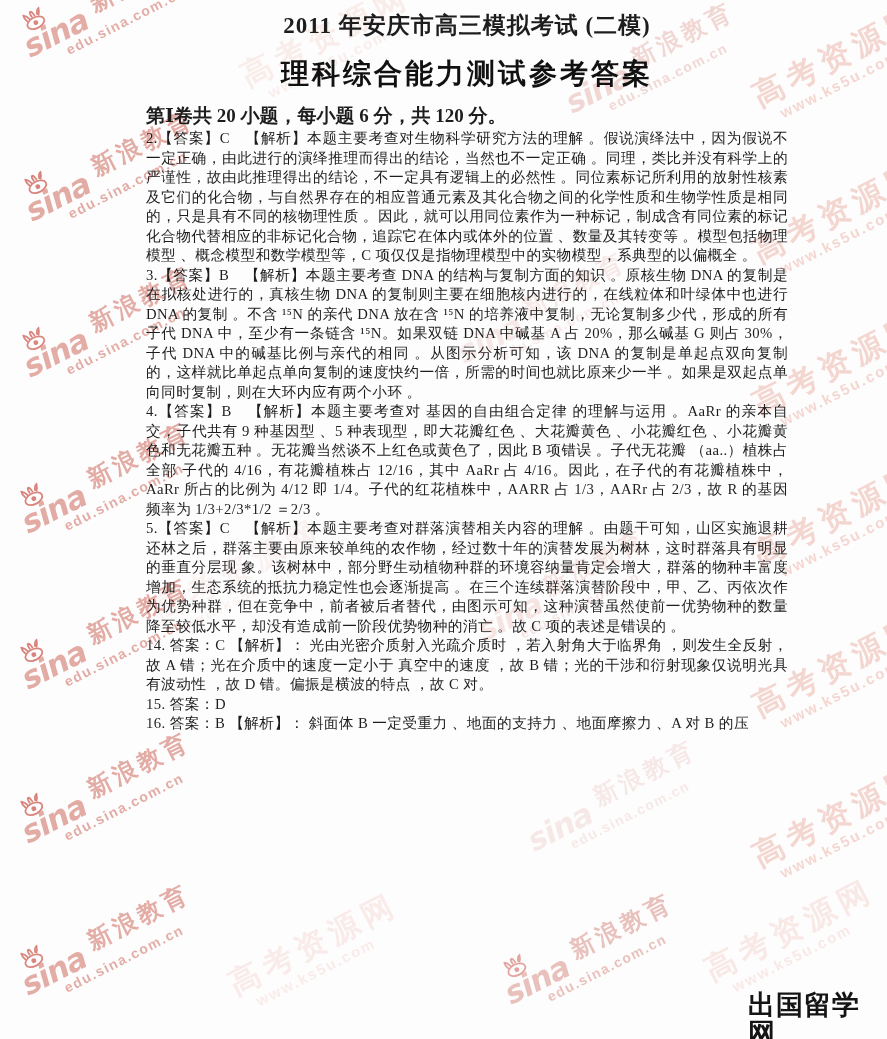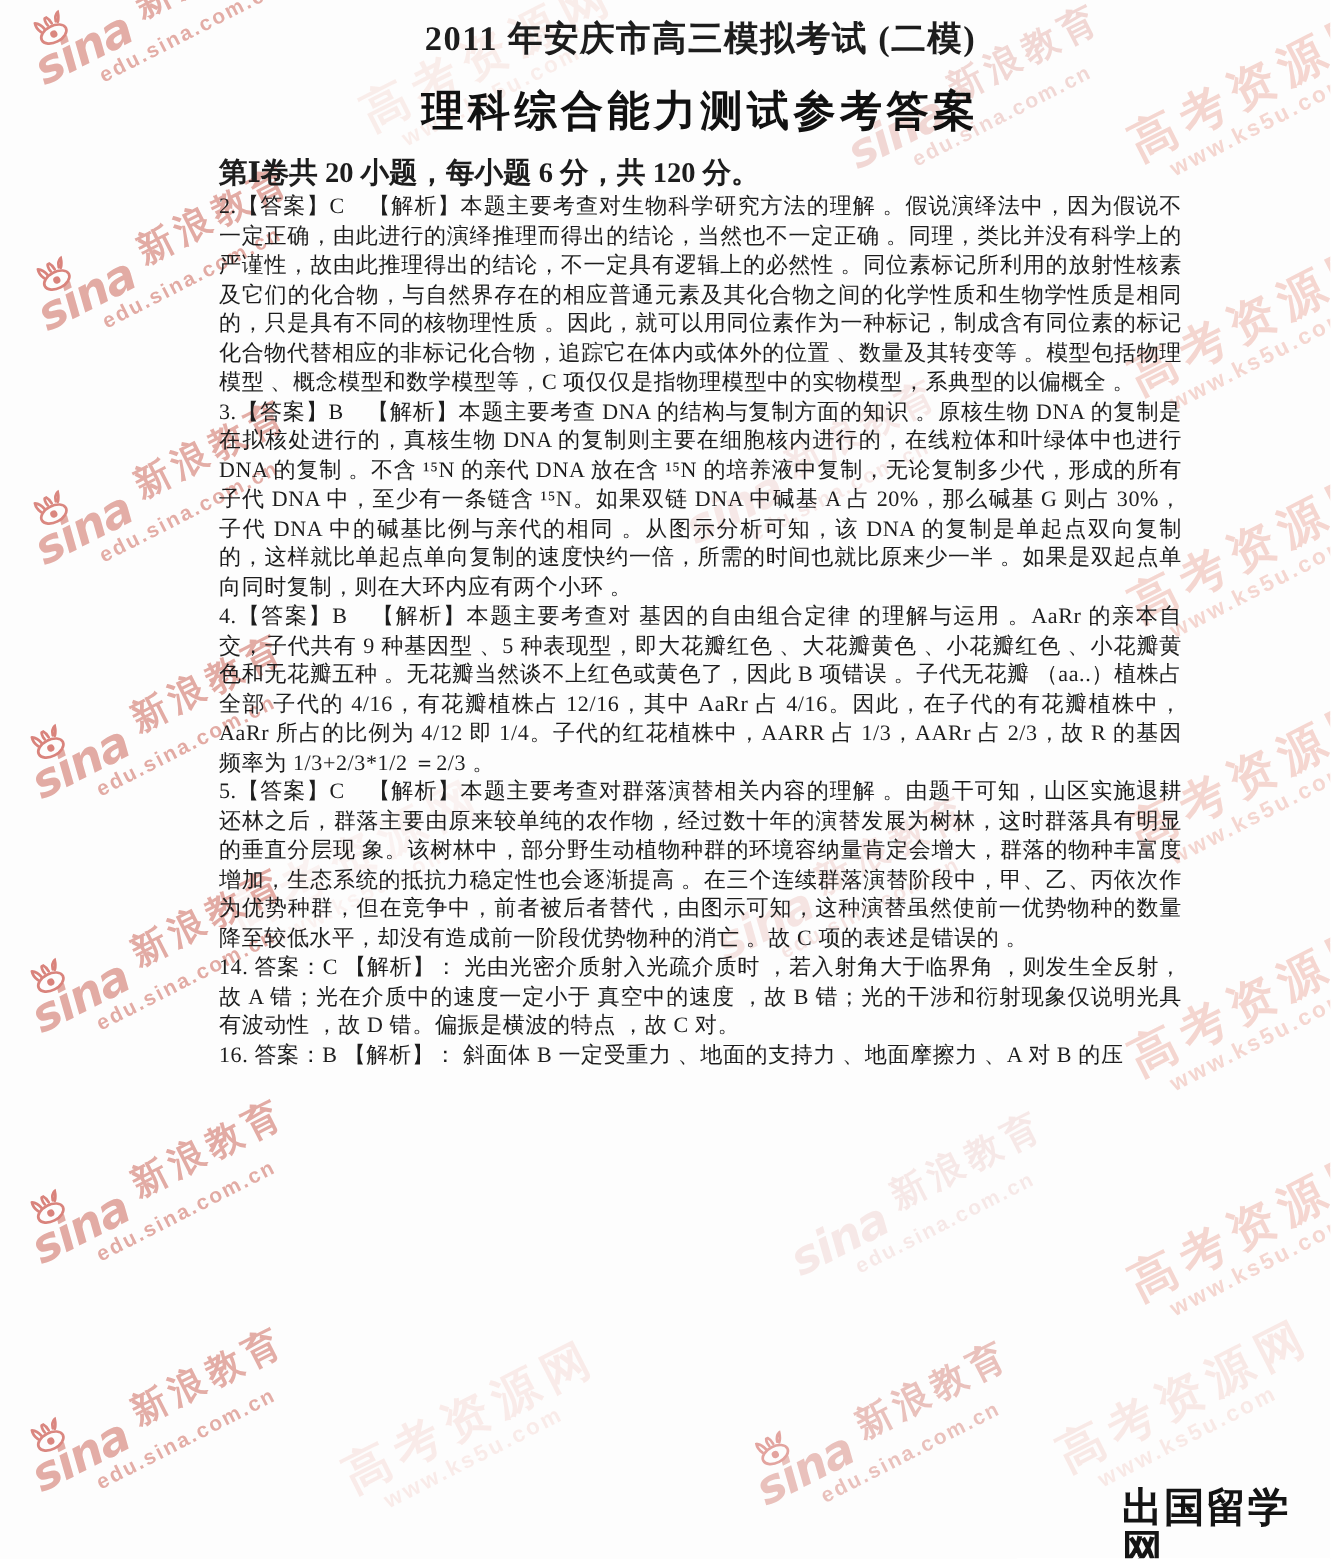--- a/index.html
+++ b/index.html
@@ -240,20 +240,21 @@
 
   <div class="content">
     <h1 class="exam-title">2011 年安庆市高三模拟考试 (二模)</h1>
     <h2 class="answer-subtitle">理科综合能力测试参考答案</h2>
     <p class="intro">第Ⅰ卷共 20 小题，每小题 6 分，共 120 分。</p>
     <p class="body-p">2.【答案】C　【解析】本题主要考查对生物科学研究方法的理解 。假说演绎法中，因为假说不一定正确，由此进行的演绎推理而得出的结论，当然也不一定正确 。同理，类比并没有科学上的严谨性，故由此推理得出的结论，不一定具有逻辑上的必然性 。同位素标记所利用的放射性核素及它们的化合物，与自然界存在的相应普通元素及其化合物之间的化学性质和生物学性质是相同的，只是具有不同的核物理性质 。因此，就可以用同位素作为一种标记，制成含有同位素的标记化合物代替相应的非标记化合物，追踪它在体内或体外的位置 、数量及其转变等 。模型包括物理模型 、概念模型和数学模型等，C 项仅仅是指物理模型中的实物模型，系典型的以偏概全 。</p>
     <p class="body-p">3.【答案】B　【解析】本题主要考查 DNA 的结构与复制方面的知识 。原核生物 DNA 的复制是在拟核处进行的，真核生物 DNA 的复制则主要在细胞核内进行的，在线粒体和叶绿体中也进行 DNA 的复制 。不含 ¹⁵N 的亲代 DNA 放在含 ¹⁵N 的培养液中复制，无论复制多少代，形成的所有子代 DNA 中，至少有一条链含 ¹⁵N。如果双链 DNA 中碱基 A 占 20%，那么碱基 G 则占 30%，子代 DNA 中的碱基比例与亲代的相同 。从图示分析可知，该 DNA 的复制是单起点双向复制的，这样就比单起点单向复制的速度快约一倍，所需的时间也就比原来少一半 。如果是双起点单向同时复制，则在大环内应有两个小环 。</p>
     <p class="body-p">4.【答案】B　【解析】本题主要考查对 基因的自由组合定律 的理解与运用 。AaRr 的亲本自交，子代共有 9 种基因型 、5 种表现型，即大花瓣红色 、大花瓣黄色 、小花瓣红色 、小花瓣黄色和无花瓣五种 。无花瓣当然谈不上红色或黄色了，因此 B 项错误 。子代无花瓣 （aa..）植株占全部 子代的 4/16，有花瓣植株占 12/16，其中 AaRr 占 4/16。因此，在子代的有花瓣植株中，AaRr 所占的比例为 4/12 即 1/4。子代的红花植株中，AARR 占 1/3，AARr 占 2/3，故 R 的基因频率为 1/3+2/3*1/2 ＝2/3 。</p>
     <p class="body-p">5.【答案】C　【解析】本题主要考查对群落演替相关内容的理解 。由题干可知，山区实施退耕还林之后，群落主要由原来较单纯的农作物，经过数十年的演替发展为树林，这时群落具有明显的垂直分层现 象。该树林中，部分野生动植物种群的环境容纳量肯定会增大，群落的物种丰富度增加，生态系统的抵抗力稳定性也会逐渐提高 。在三个连续群落演替阶段中，甲、乙、丙依次作为优势种群，但在竞争中，前者被后者替代，由图示可知，这种演替虽然使前一优势物种的数量降至较低水平，却没有造成前一阶段优势物种的消亡 。故 C 项的表述是错误的 。</p>
     <p class="body-p">14. 答案：C 【解析】： 光由光密介质射入光疏介质时 ，若入射角大于临界角 ，则发生全反射，故 A 错；光在介质中的速度一定小于 真空中的速度 ，故 B 错；光的干涉和衍射现象仅说明光具有波动性 ，故 D 错。偏振是横波的特点 ，故 C 对。</p>
+    <p class="body-p">15. 答案：D</p>
     <p class="body-p">16. 答案：B 【解析】： 斜面体 B 一定受重力 、地面的支持力 、地面摩擦力 、A 对 B 的压</p>
   </div>
 
   <div class="liuxue">
     <div class="liuxue-name">出国留学网</div>
 
   </div>
 
 </div>
 

